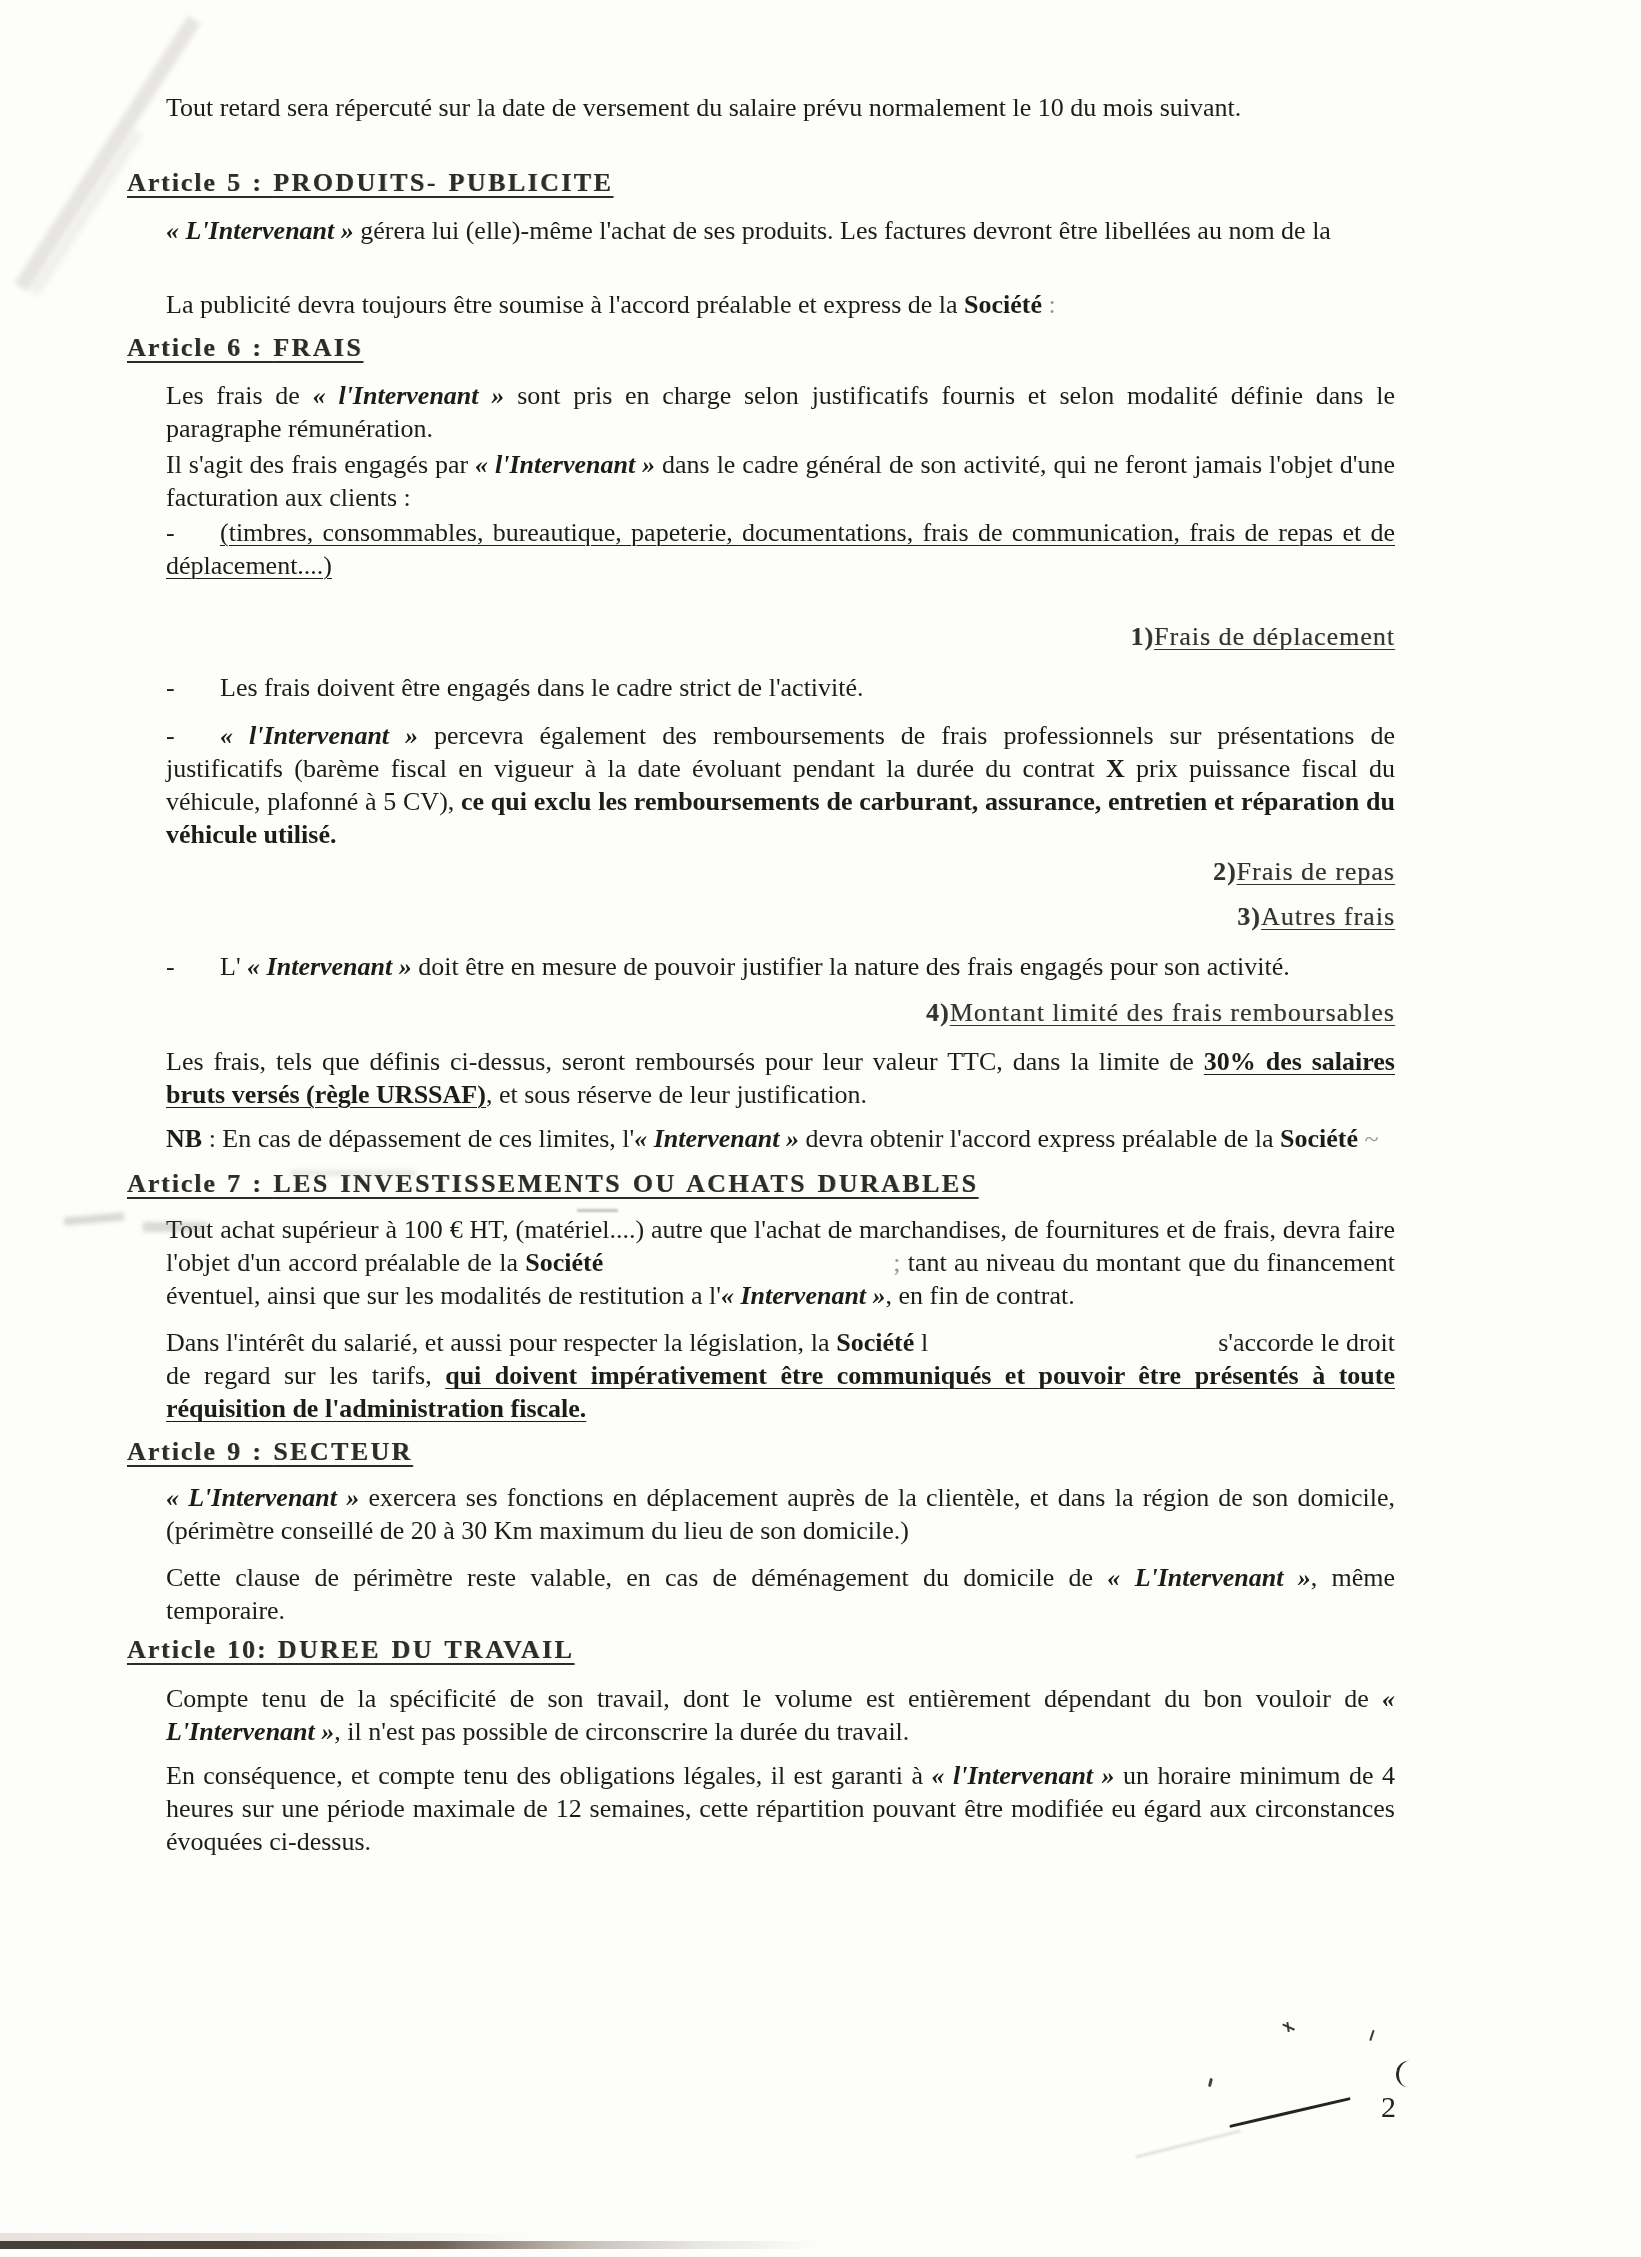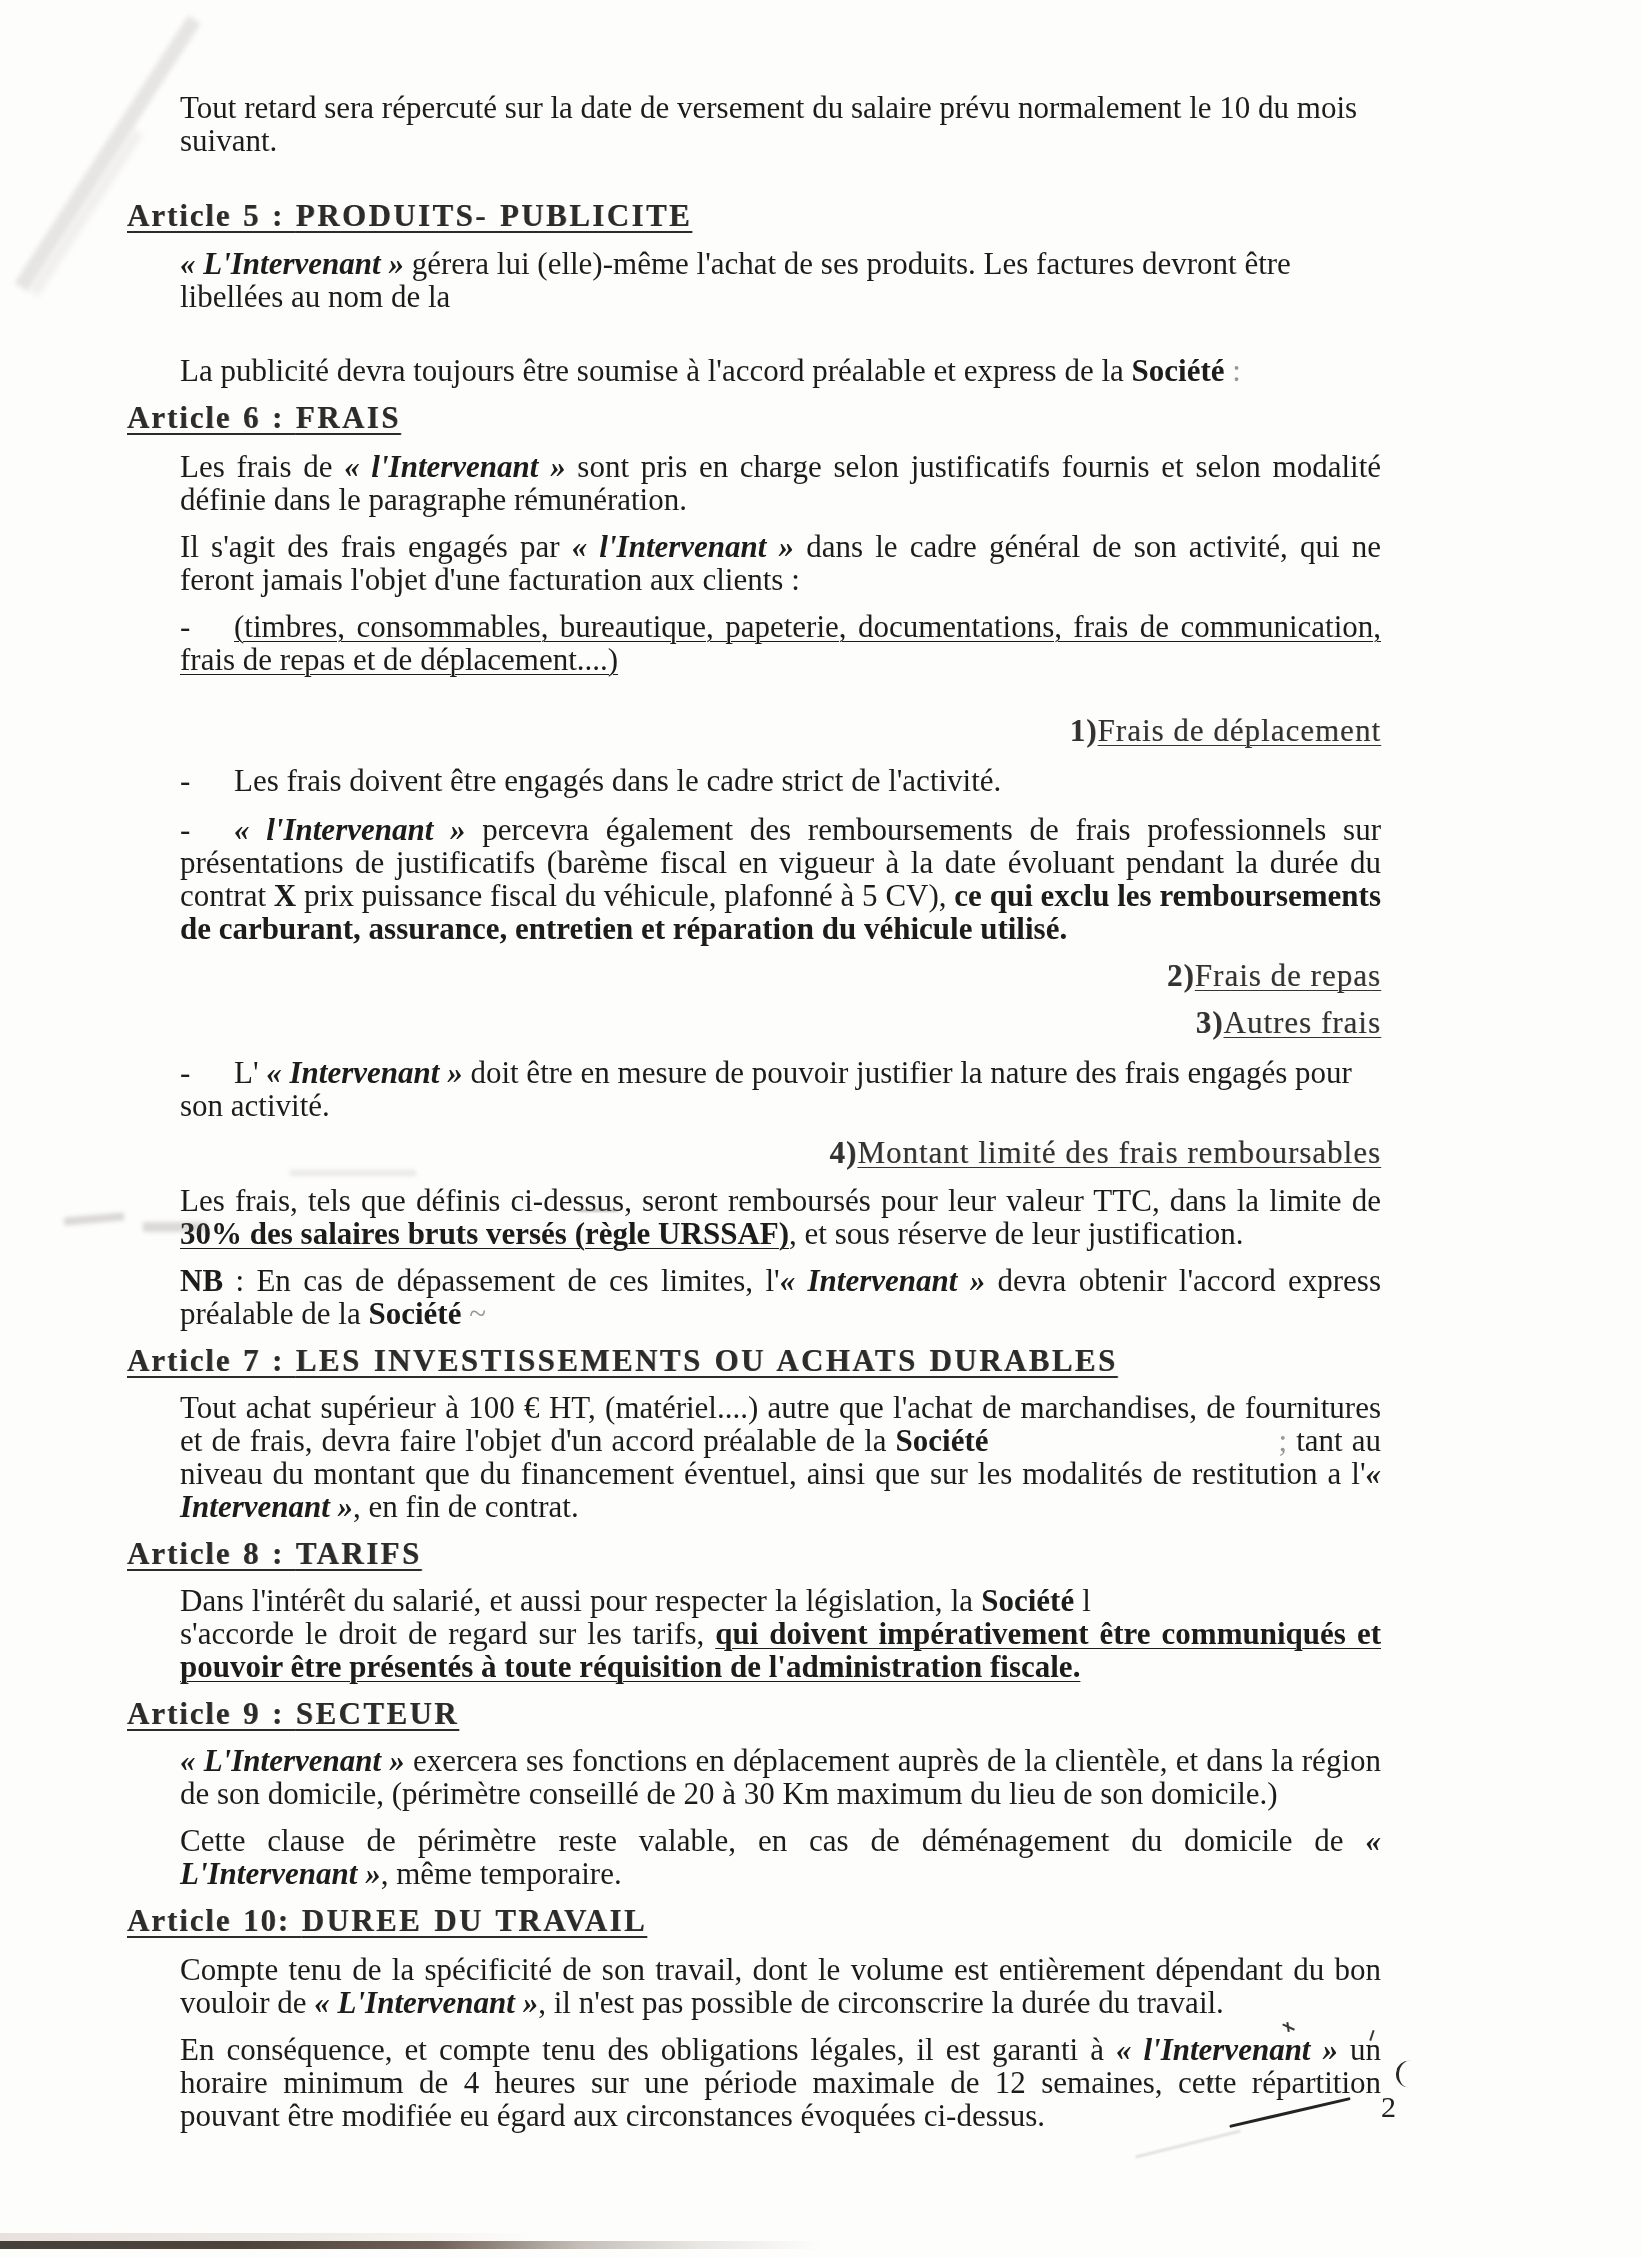--- a/index.html
+++ b/index.html
@@ -10,22 +10,22 @@
     overflow:hidden;
     font-family:"Liberation Serif","DejaVu Serif",serif;
     color:#1d1c1a;
   }
   .content{
     position:absolute;
     left:166px;top:91px;
     width:1229px;
   }
   .p{
-    margin:14px;
-    font-size:31px;
+    margin:0;
+    font-size:26px;
     line-height:33px;
   }
   .j{text-align:justify;}
   .h{
     margin-left:-39px;
     font-weight:700;
     letter-spacing:1.4px;
     word-spacing:1.9px;
     color:#2e2c29;
     text-shadow:0.6px 0 0 rgba(80,74,66,.55);
@@ -114,21 +114,20 @@
     <p class="p" style="margin-top:17.4px"><span class="dash">-</span><span>Les frais doivent être engagés dans le cadre strict de l'activité.</span></p>
     <p class="p j" style="margin-top:15.4px"><span class="dash">-</span><span class="b i">« l'Intervenant »</span><span> percevra également des remboursements de frais professionnels sur présentations de justificatifs (barème fiscal  en vigueur à la date évoluant pendant la durée du contrat </span><span class="b">X</span><span> prix puissance fiscal du véhicule, plafonné à 5 CV), </span><span class="b">ce qui exclu les remboursements de carburant, assurance, entretien et réparation du véhicule utilisé.</span></p>
     <p class="p sub" style="margin-top:3.9px"><span class="num">2)</span><span class="u sublbl">Frais de repas</span></p>
     <p class="p sub" style="margin-top:11.6px"><span class="num">3)</span><span class="u sublbl">Autres frais</span></p>
     <p class="p" style="margin-top:17.4px"><span class="dash">-</span><span>L' </span><span class="b i">« Intervenant »</span><span> doit être en mesure de pouvoir justifier la nature des frais engagés pour son activité.</span></p>
     <p class="p sub" style="margin-top:13.5px"><span class="num">4)</span><span class="u sublbl">Montant limité des frais remboursables</span></p>
     <p class="p j" style="margin-top:15.4px"><span>Les frais, tels que définis ci-dessus, seront remboursés pour leur valeur TTC, dans la limite de </span><span class="b u">30% des salaires bruts versés (règle URSSAF)</span><span>, et sous réserve de leur justification.</span></p>
     <p class="p j" style="margin-top:11.6px"><span class="b">NB</span><span> : En cas de dépassement de ces limites, l'</span><span class="b i">« Intervenant »</span><span> devra obtenir l'accord express préalable de la </span><span class="b">Société</span><span class="faint"> ~</span></p>
     <p class="p h" style="margin-top:11.6px"><span class="artlbl">Article 7 : </span><span class="arttitle">LES INVESTISSEMENTS OU ACHATS DURABLES</span></p>
     <p class="p j" style="margin-top:13.5px"><span>Tout achat supérieur à 100 € HT, (matériel....) autre que l'achat de marchandises, de fournitures et de frais, devra faire l'objet d'un accord préalable de la </span><span class="b">Société</span><span class="gap"></span><span class="faint">; </span><span>tant au niveau du montant que du financement éventuel, ainsi que sur les modalités de restitution a l'</span><span class="b i">« Intervenant »</span><span>, en fin de contrat.</span></p>
-    <p class="p h" style="margin-top:9.7px"><span class="artlbl">Article 8 : </span><span class="arttitle">TARIFS</span></p>
     <p class="p j" style="margin-top:13.5px"><span>Dans l'intérêt du salarié, et aussi pour respecter la législation, la </span><span class="b">Société</span><span> l</span><span class="gap"></span><span>s'accorde le droit de regard sur les tarifs, </span><span class="b u">qui doivent impérativement être communiqués et pouvoir être présentés à toute réquisition de l'administration fiscale.</span></p>
     <p class="p h" style="margin-top:9.7px"><span class="artlbl">Article 9 : </span><span class="arttitle">SECTEUR</span></p>
     <p class="p j" style="margin-top:13.5px"><span class="b i">« L'Intervenant »</span><span> exercera ses fonctions en déplacement auprès de la clientèle, et dans la région de son domicile, (périmètre conseillé de 20 à 30 Km maximum du lieu de son domicile.)</span></p>
     <p class="p j" style="margin-top:13.5px"><span>Cette clause de périmètre reste valable, en cas de déménagement du domicile de </span><span class="b i">« L'Intervenant »</span><span>, même temporaire.</span></p>
     <p class="p h" style="margin-top:6.8px"><span class="artlbl">Article 10: </span><span class="arttitle">DUREE DU TRAVAIL</span></p>
     <p class="p j" style="margin-top:15.4px"><span>Compte tenu de la spécificité de son travail, dont le volume est entièrement dépendant du bon vouloir de </span><span class="b i">« L'Intervenant »</span><span>, il n'est pas possible de circonscrire la durée du travail.</span></p>
     <p class="p j" style="margin-top:11.6px"><span>En conséquence, et compte tenu des obligations légales, il est garanti à </span><span class="b i">« l'Intervenant »</span><span> un horaire minimum de 4 heures sur une période maximale de 12 semaines, cette répartition pouvant être modifiée eu égard aux circonstances évoquées ci-dessus.</span></p>
   </div>
 
   <div class="artifact smudge1"></div>

